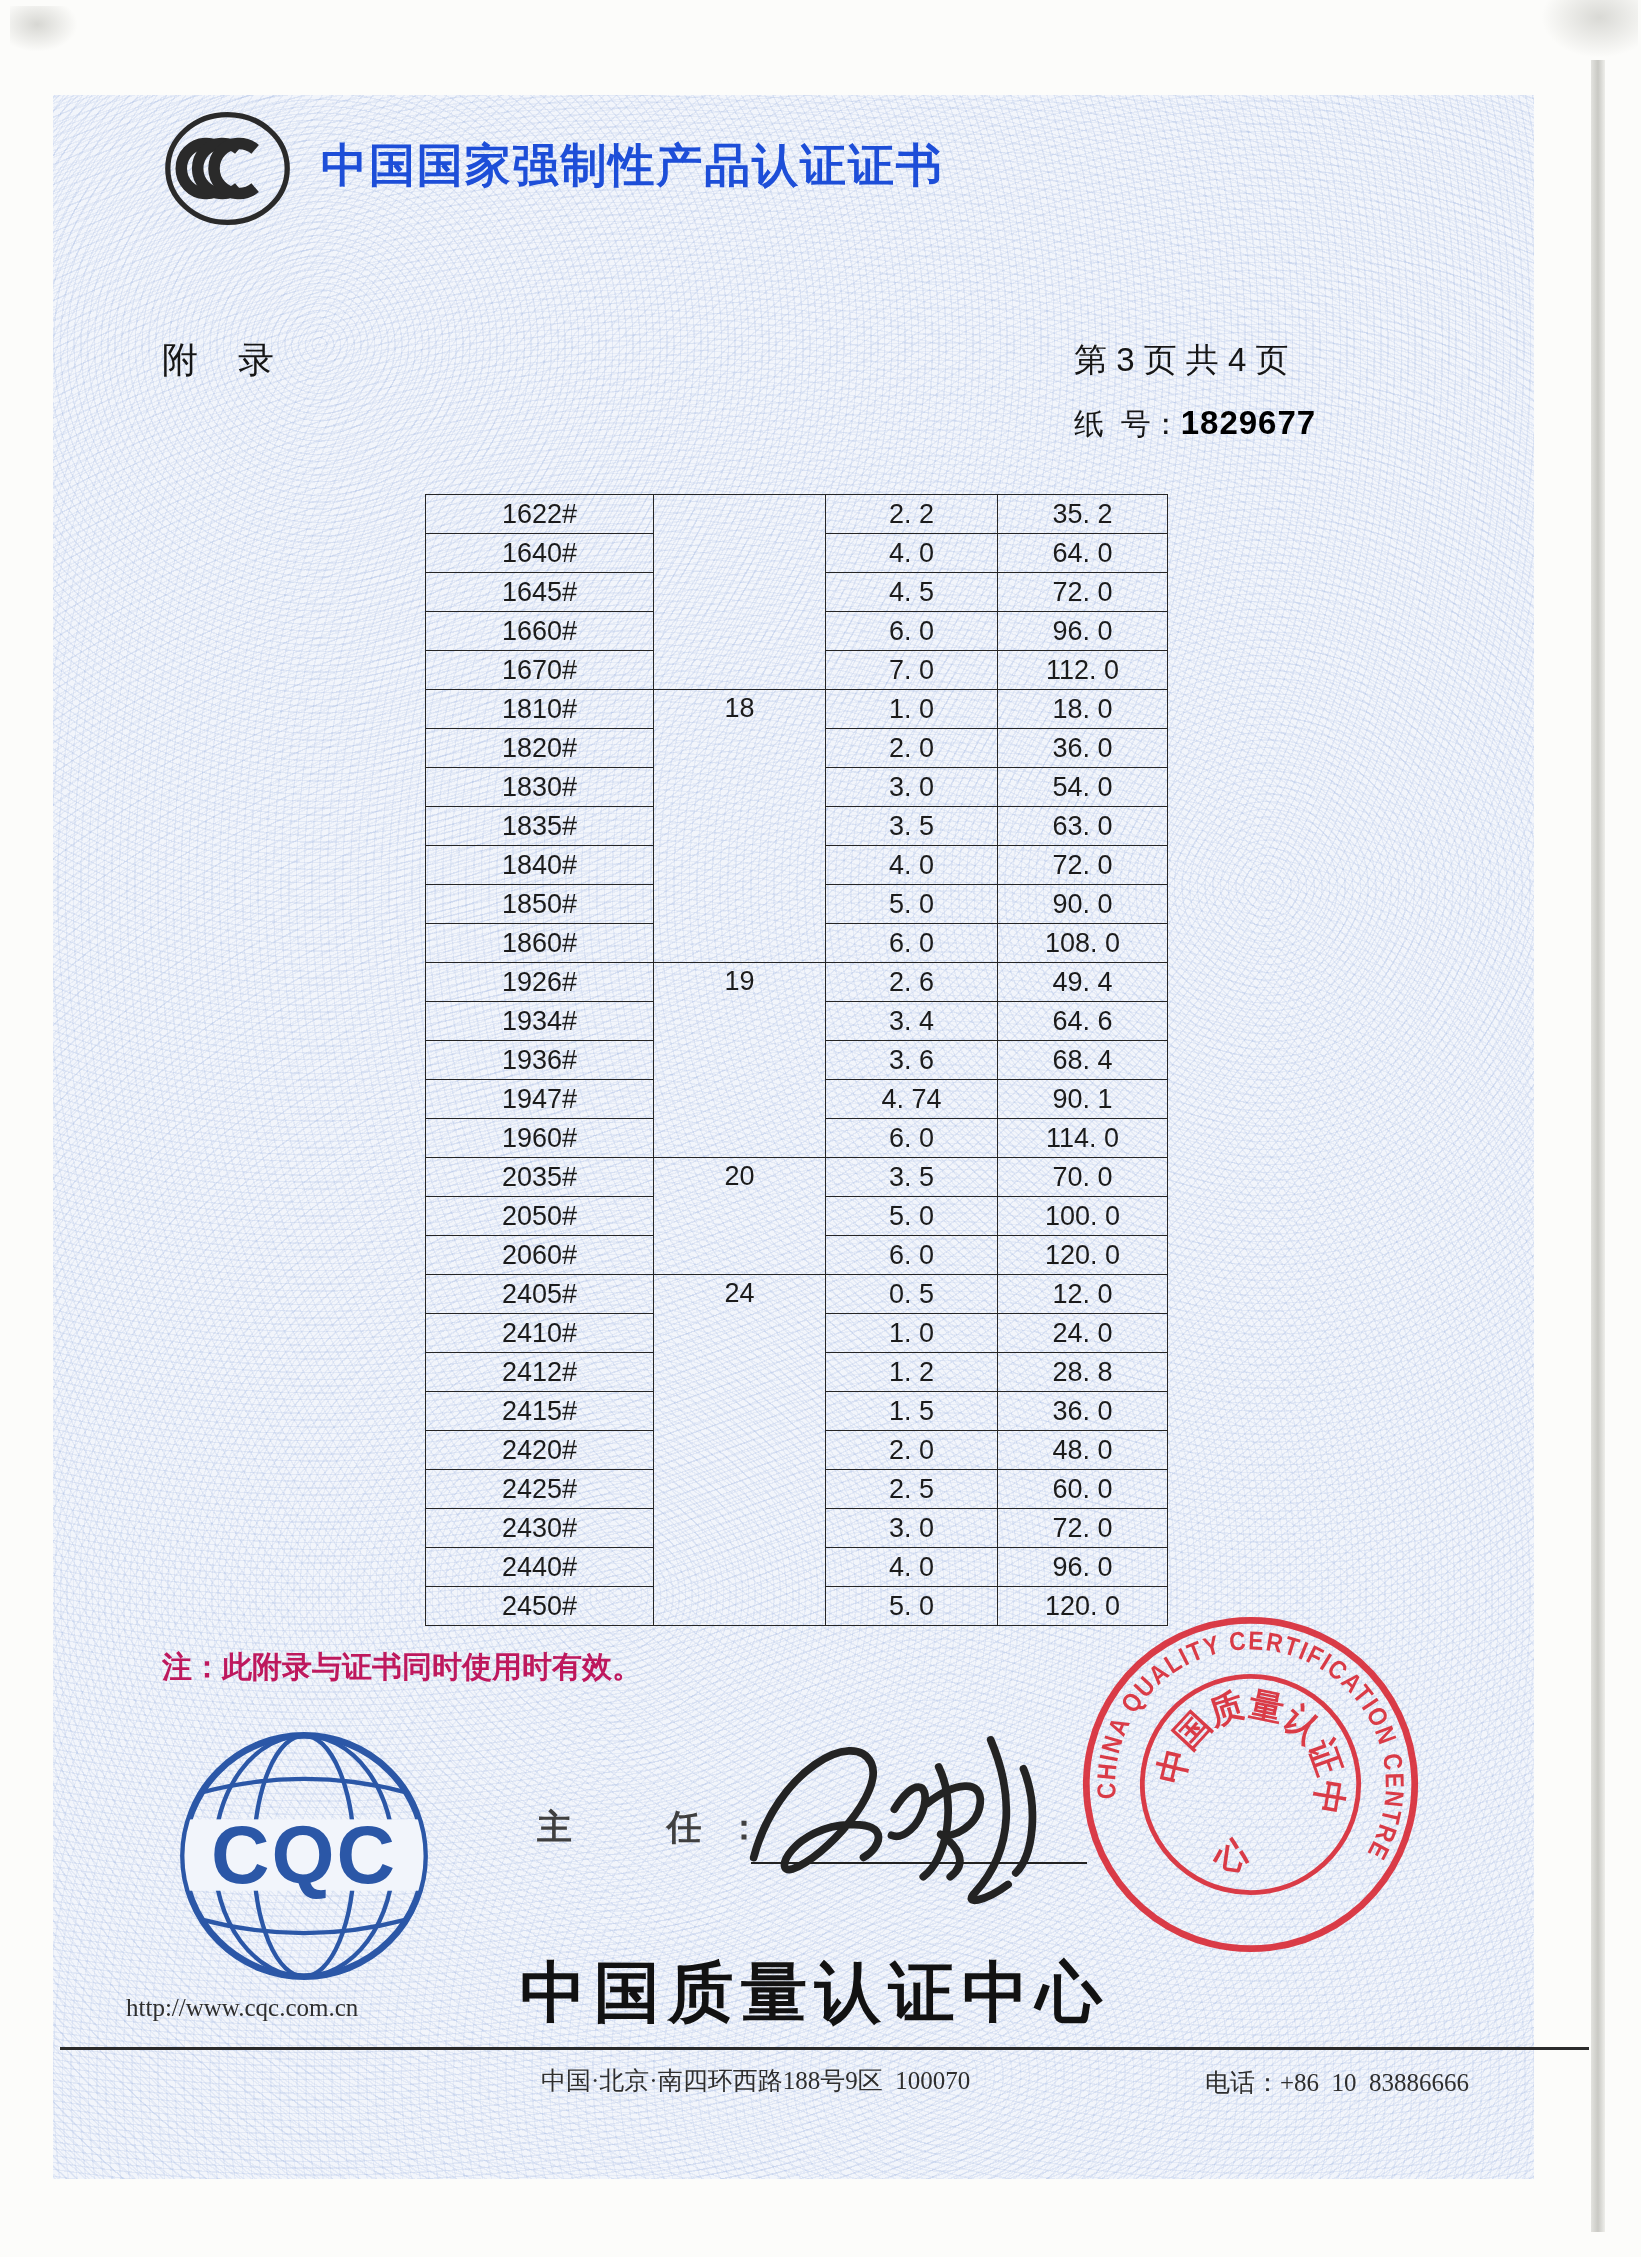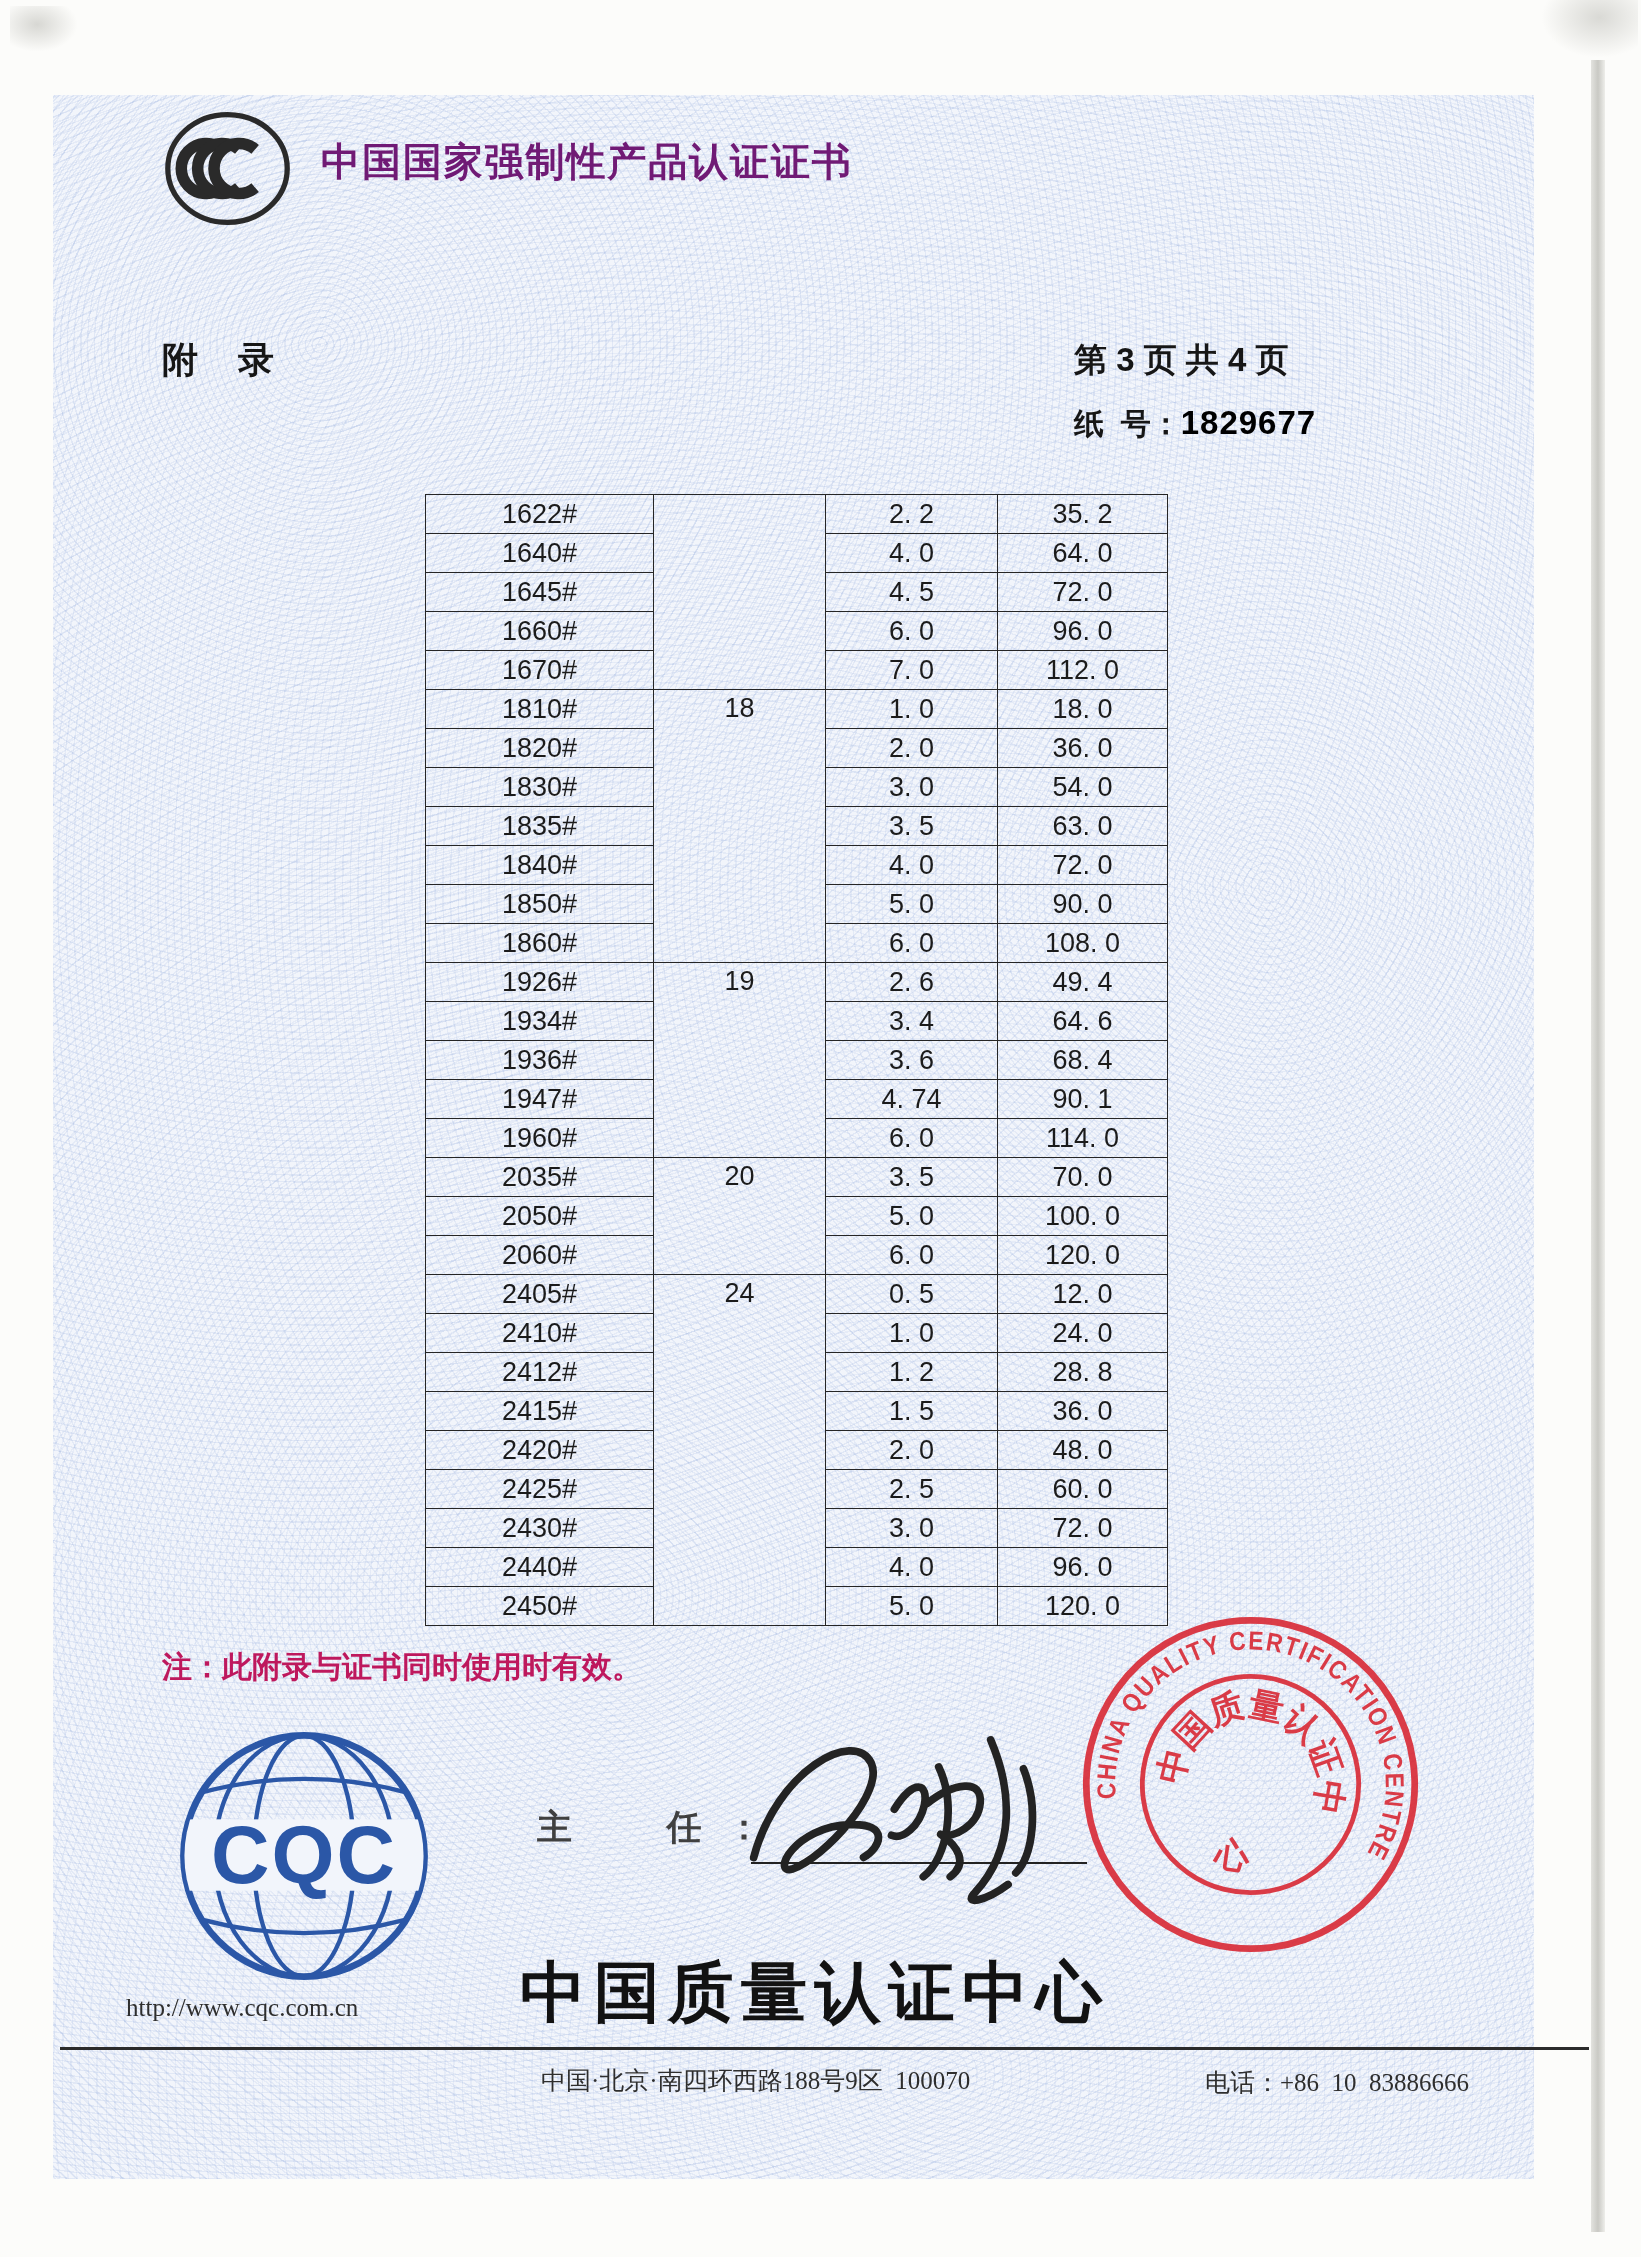--- a/index.html
+++ b/index.html
@@ -12,22 +12,22 @@
       repeating-radial-gradient(circle at 18% 12%, rgba(122,152,212,.14) 0 1.4px, rgba(255,255,255,0) 1.4px 6.8px),
       repeating-radial-gradient(circle at 82% 38%, rgba(122,152,212,.12) 0 1.4px, rgba(255,255,255,0) 1.4px 7.7px),
       repeating-radial-gradient(circle at 38% 72%, rgba(122,152,212,.11) 0 1.4px, rgba(255,255,255,0) 1.4px 6.3px),
       repeating-radial-gradient(circle at 60% 95%, rgba(122,152,212,.10) 0 1.4px, rgba(255,255,255,0) 1.4px 8.7px),
       #f2f5fb;}
   .page-edge-shadow{position:absolute;left:1591px;top:60px;width:13.5px;height:2172px;
     background:linear-gradient(to right,#e3e3df,#c9c9c4,#eeeeea);}
   .corner-mark{position:absolute;opacity:.55;}
   .abs{position:absolute;}
 
-  .cert-title{font-size:39px;font-weight:bold;letter-spacing:1.9px;color:#701a75;white-space:pre;}
-  .lbl{font-weight:bold;color:#161616;white-space:pre;}
+  .cert-title{font-size:46px;font-weight:bold;letter-spacing:1.9px;color:#1d4ed8;white-space:pre;}
+  .lbl{font-weight:normal;color:#161616;white-space:pre;}
   .appendix{font-size:36px;}
   .pageinfo{font-size:33px;}
   .certno{font-size:30px;}
   .certno b{font-size:33px;letter-spacing:1px;}
 
   table.appx{border-collapse:collapse;table-layout:fixed;width:742px;}
   table.appx td{border:1.9px solid #262626;height:38px;text-align:center;vertical-align:middle;
     font-size:27px;color:#1b1b1b;white-space:pre;padding:0;font-family:"Liberation Sans",sans-serif;}
   table.appx td.size-cell{vertical-align:top;line-height:37px;}
 

